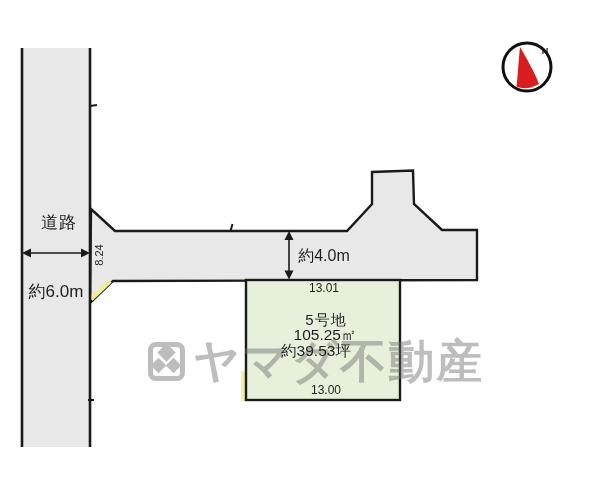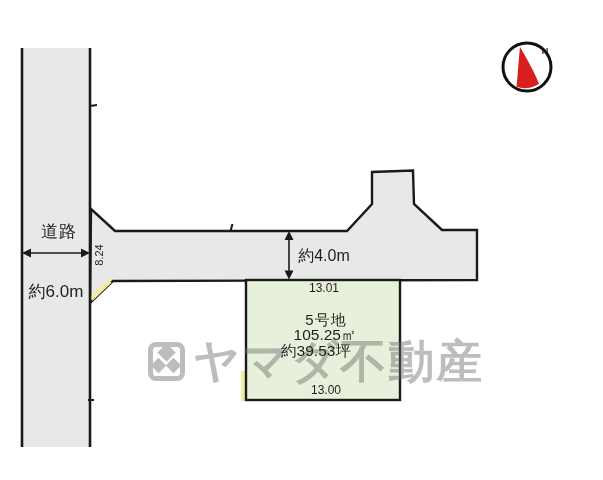--- a/index.html
+++ b/index.html
@@ -3,21 +3,21 @@
 <meta charset="utf-8">
 <style>
   html,body{margin:0;padding:0;background:#fff;}
   #stage{
     position:relative;width:603px;height:480px;background:#ffffff;overflow:hidden;
     font-family:"Liberation Sans","DejaVu Sans",sans-serif;color:#1f1f1f;
   }
   #stage svg{position:absolute;left:0;top:0;z-index:1;}
   .lbl{position:absolute;transform:translate(-50%,-50%);white-space:nowrap;
        color:#1f1f1f;line-height:1;z-index:2;}
-  .lbl-road{font-size:17px;letter-spacing:1px;margin-top:9px;}
+  .lbl-road{font-size:17px;letter-spacing:1px;}
   .lbl-road-width{font-size:17px;margin-top:12px;}
   .lbl-edge-dim{font-size:11px;transform:translate(-50%,-50%) rotate(-90deg);}
   .lbl-droad{font-size:16px;letter-spacing:2px;}
   .lbl-droad-width{font-size:16px;text-align:right;}
   .lbl-dim{font-size:12px;z-index:4;}
   .lbl-plot-name{font-size:15px;letter-spacing:1px;z-index:4;}
   .lbl-plot-area{font-size:15.5px;z-index:4;}
   .lbl-north{font-size:9px;font-weight:bold;color:#111;z-index:2;}
   
   .watermark{position:absolute;left:148px;top:338px;display:flex;align-items:center;

